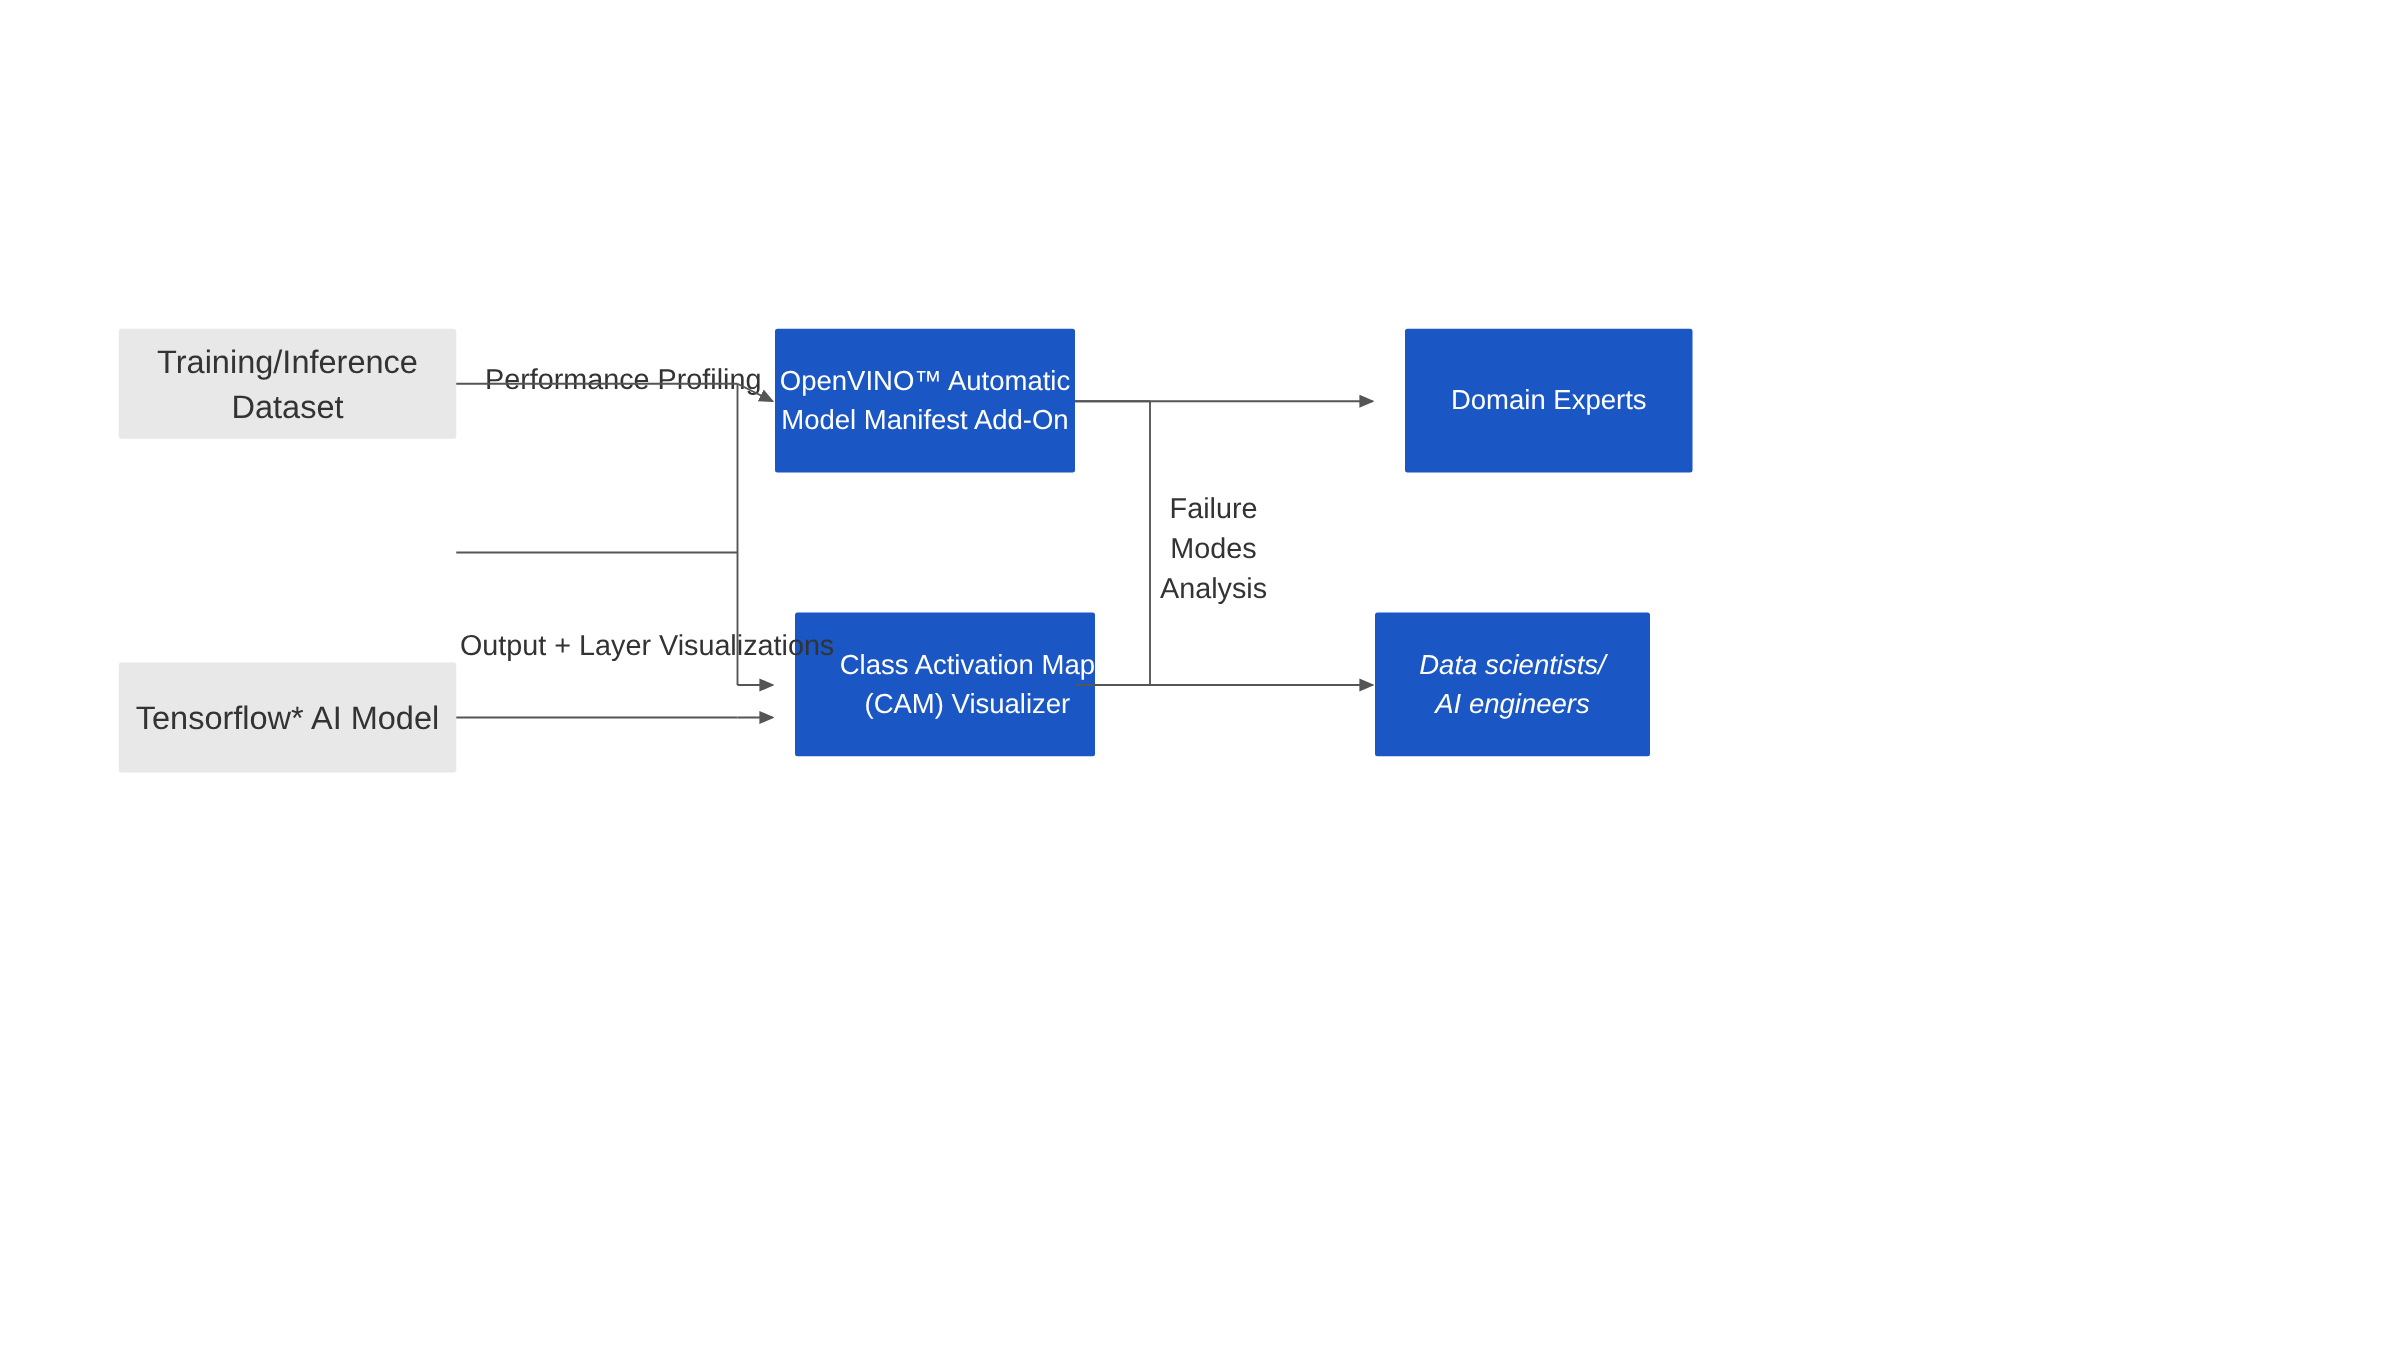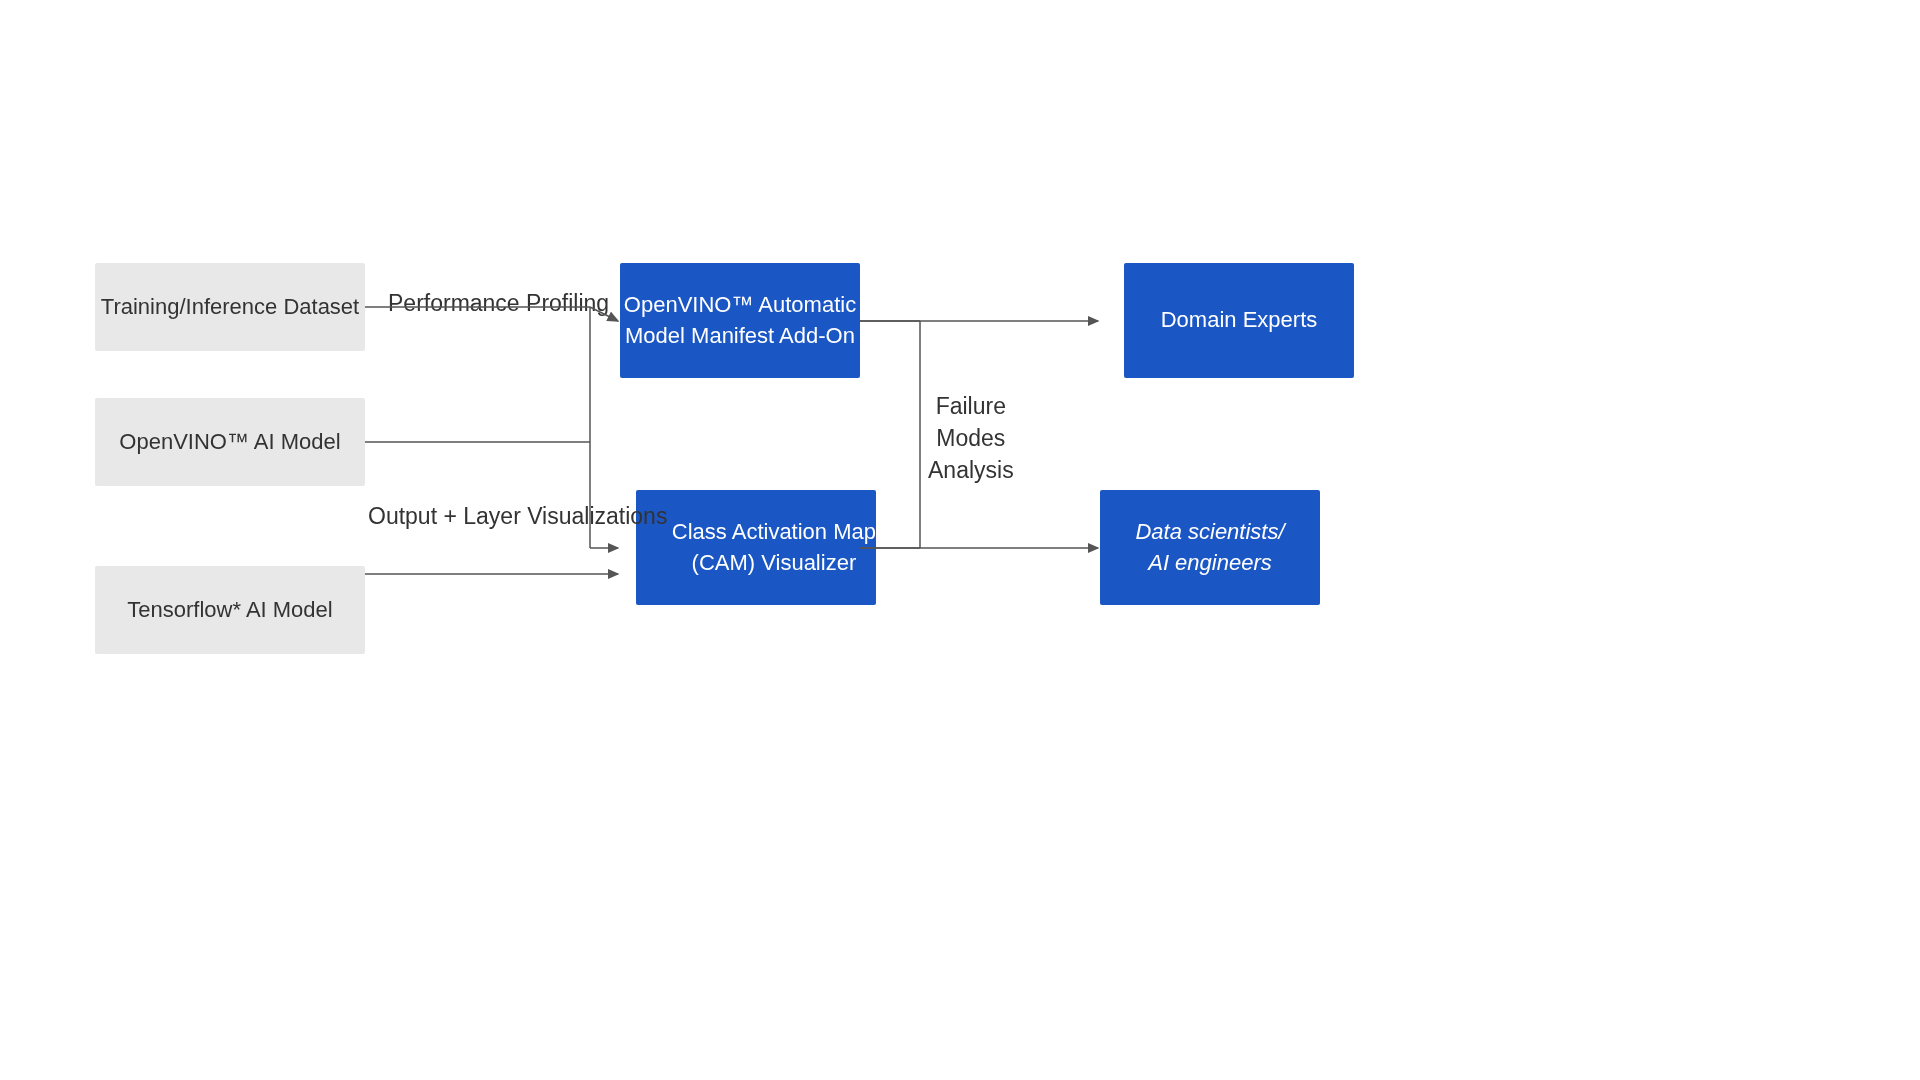--- a/index.html
+++ b/index.html
@@ -36,21 +36,21 @@
       border-radius: 2px;
       display: flex;
       align-items: center;
       justify-content: center;
       position: absolute;
       color: #ffffff;
       text-align: center;
     }
     .box-label {
       color: #333333;
-      font-size: 22px;
+      font-size: 26px;
       text-align: center;
       line-height: 1.4;
     }
     .box-label-white {
       color: #ffffff;
       font-size: 22px;
       text-align: center;
       line-height: 1.4;
     }
     .arrow-label {
@@ -63,25 +63,22 @@
   </style>
 </head>
 <body>
 
 <div class="diagram-container">
 
   <div class="box-gray" style="left:95px; top:263px; width:270px; height:88px;">
     <span class="box-label">Training/Inference Dataset</span>
   </div>
 
-  <div class="box-gray" style="left:95px; top:398px; width:270px; height:88px;">
-    <span class="box-label">OpenVINO™ AI Model</span>
-  </div>
 
-  <div class="box-gray" style="left:95px; top:530px; width:270px; height:88px;margin-top:36px;">
+  <div class="box-gray" style="left:95px; top:530px; width:270px; height:88px;">
     <span class="box-label">Tensorflow* AI Model</span>
   </div>
 
   <div class="box-blue" style="left:620px; top:263px; width:240px; height:115px;justify-content:center;">
     <span class="box-label-white">OpenVINO™ Automatic<br>Model Manifest Add-On</span>
   </div>
 
   <div class="box-blue" style="left:636px; top:490px; width:240px; height:115px;justify-content:flex-end;">
     <span class="box-label-white">Class Activation Map<br>(CAM) Visualizer</span>
   </div>

